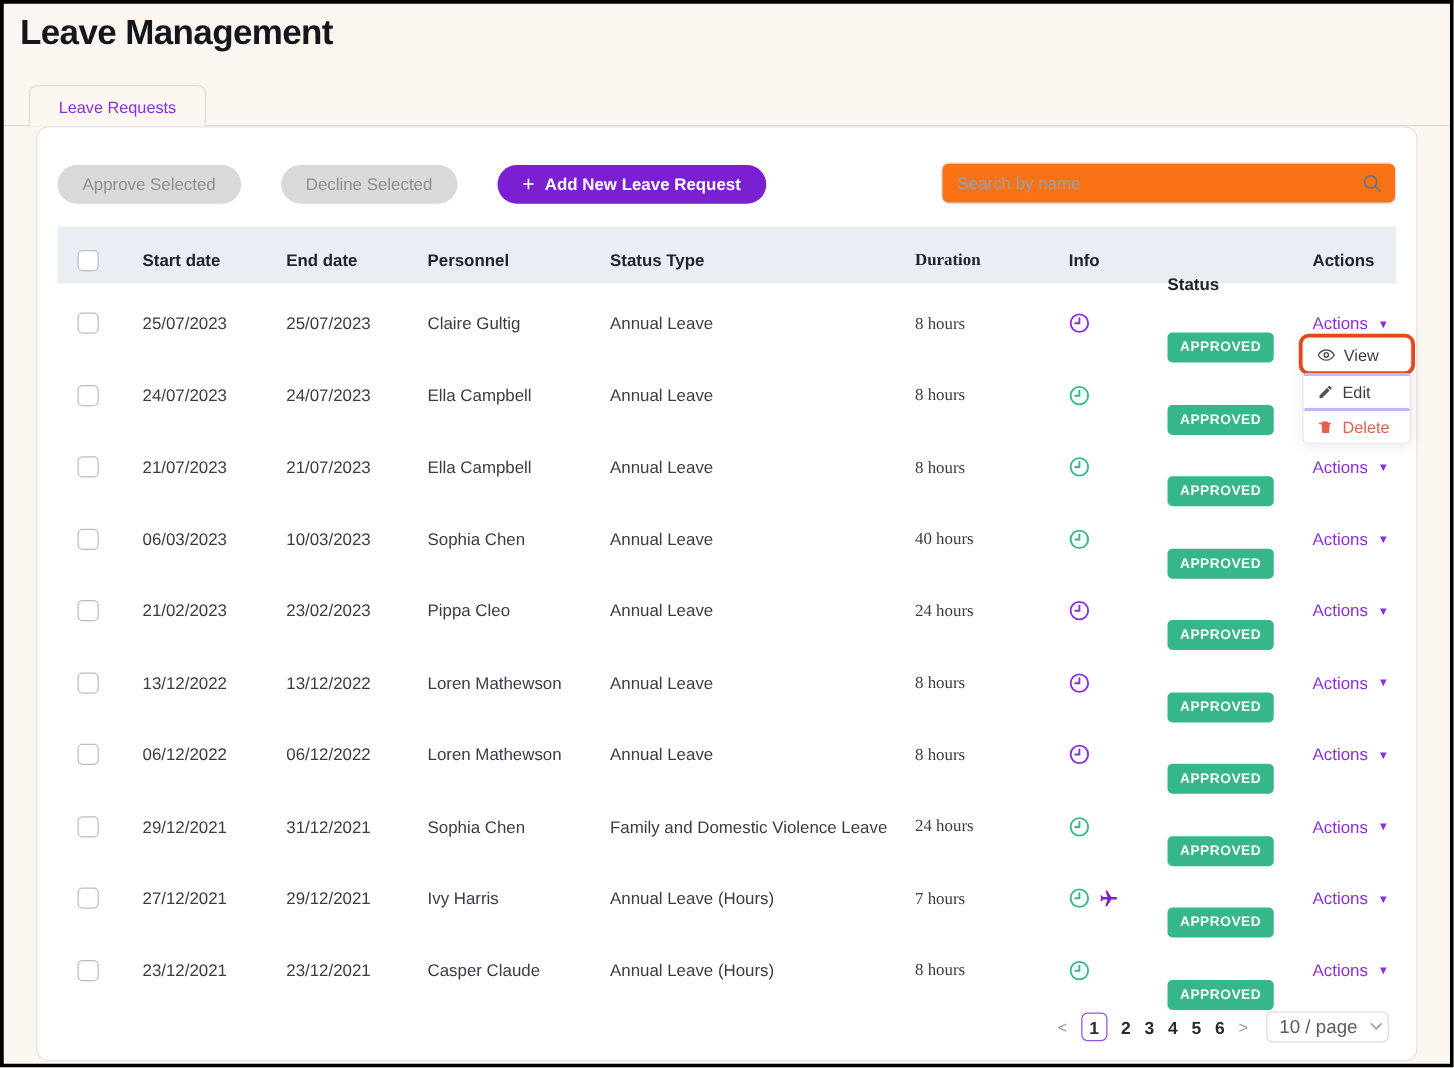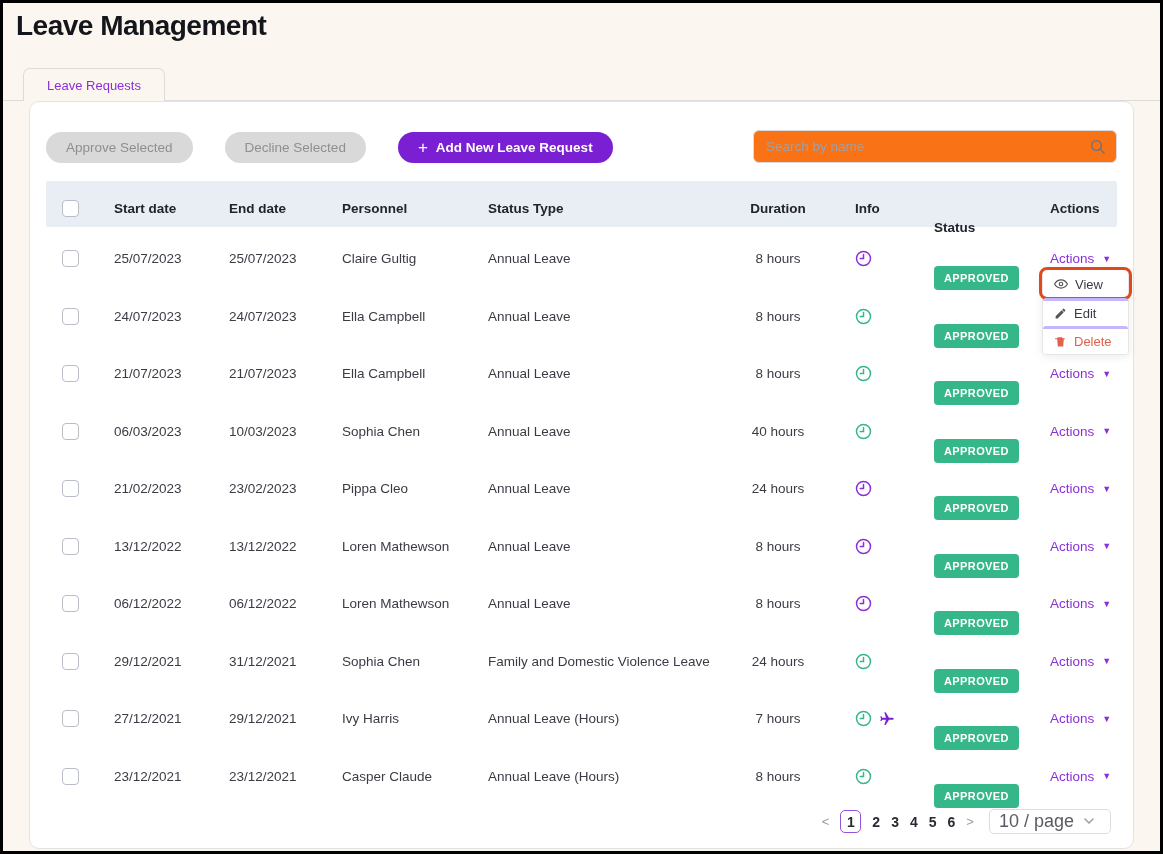--- a/index.html
+++ b/index.html
@@ -86,21 +86,21 @@
     align-items:center;
   }
   .thead {
     background:#E9EDF4;
     height:46px;
     border-radius:2px;
     font-weight:700; font-size:13.5px; color:#23232C;
   }
   .cell { padding-left:16px; }
   .cell.c-check { padding-left:16px; }
-  .cell.c-duration { text-align:center; padding-left:0; padding-right:0; }
+  .cell.c-duration { text-align:left; padding-left:0; padding-right:0;font-family:Liberation Serif, serif; }
   .cell.c-info { padding-left:31px; }
   .cell.c-status { padding-left:22px;margin-top:39px; }
   .cell.c-actions { padding-left:26px; }
 
   .tbody .grid-row { height:57.5px; font-size:13.5px; color:#3B3B45; }
 
   .checkbox {
     width:17px; height:17px;
     border:1.5px solid #B9BDC7; border-radius:4px;
     background:#fff; cursor:pointer;
@@ -155,22 +155,22 @@
   .pg-num { color:#2A2A33; font-weight:700; cursor:pointer; }
   .pg-num.active {
     border:1.5px solid #9254DE; border-radius:5px;
     min-width:21px; height:23px;
     display:flex; align-items:center; justify-content:center;
     padding:0 4px;
   }
   .page-size {
     display:flex; align-items:center; gap:10px;
     border:1px solid #DDDDE2; border-radius:5px;
-    height:25px; padding:0 16px 0 9px;
-    color:#5B5B63; font-size:18px; margin-left:4px; cursor:pointer;
+    height:25px; padding:0 4px 0 9px;
+    color:#5B5B63; font-size:15px; margin-left:4px; cursor:pointer;
     background:#fff;
   }
 
   svg { display:block; }
 </style>
 </head>
 <body>
 
 <div class="frame" style="--bg: #FBF7F0; --purple: #7B1FD3; --purple-link: #8B2FD9; --teal: #35B789; --orange: #E0491C; --danger: #E2604C;">
 

